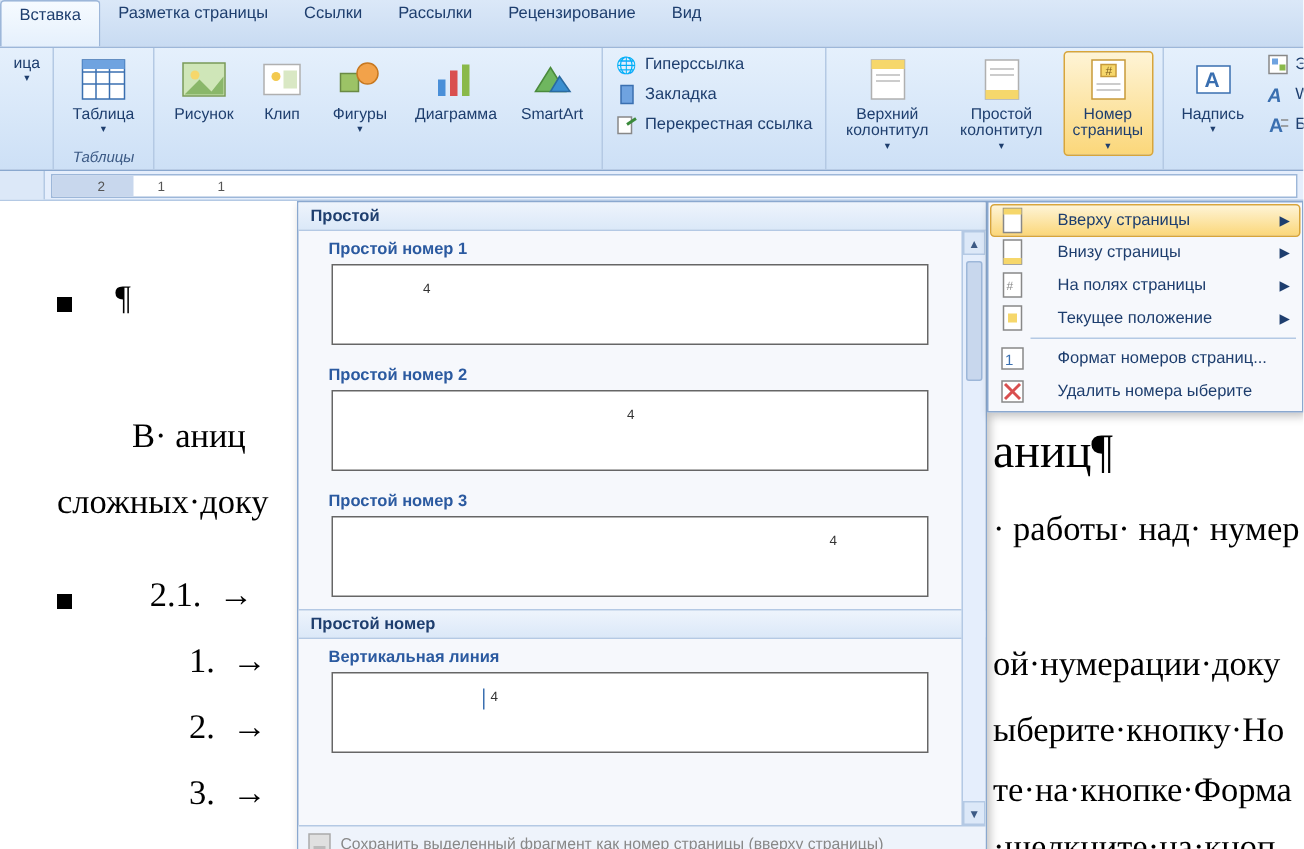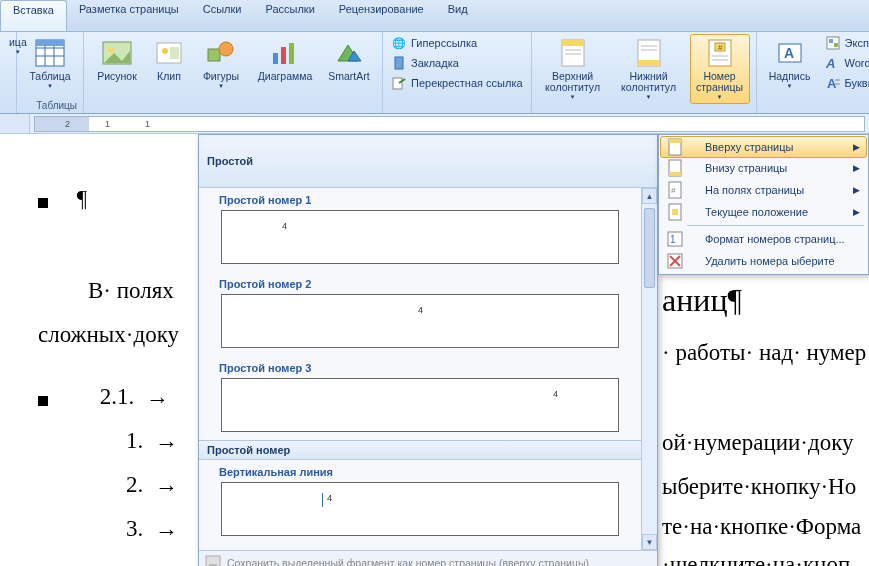--- a/index.html
+++ b/index.html
@@ -43,22 +43,23 @@
     border-right: 1px solid #b4c9e4;
     padding: 2px 6px 1px 6px;
     display: flex;
     flex-direction: column;
     justify-content: space-between;
     position: relative;
   }
   .group-label {
     font-size: 10px;
     color: #3c5a85;
-    text-align: right;
+    text-align: center;
     padding-bottom: 1px;
+    font-style: italic;
   }
   .group-content {
     display: flex;
     align-items: flex-start;
     gap: 6px;
     flex: 1;
   }
   .big-btn {
     display: flex;
     flex-direction: column;
@@ -124,21 +125,21 @@
     height: 442px;
     background: #f6f8fc;
     border: 1px solid #8aa8cf;
     box-shadow: 2px 2px 6px rgba(0,0,0,0.25);
     z-index: 50;
     display:flex; flex-direction:column;
   }
   .gallery-header {
     background: linear-gradient(#eef4fc, #dbe8f8);
     border-bottom: 1px solid #b4c9e4;
-    padding: 20px 8px;
+    padding: 3px 8px;
     font-weight: bold;
     color: #1e3e6e;
   }
   .gallery-scroll { flex:1; overflow:hidden; position:relative; }
   .gallery-scrollbar {
     position:absolute; right:0; top:0; bottom:0; width:16px;
     background:#e5eefc; border-left:1px solid #b4c9e4;
   }
   .gallery-scrollbar .arrow { height:16px; display:flex; align-items:center; justify-content:center; color:#3c5a85; font-size:8px; background:#dce8f8; border:1px solid #b4c9e4;}
   .gallery-scrollbar .thumb { position:absolute; top:20px; left:2px; right:2px; height:80px; background:#c8d7ed; border:1px solid #9db7d9; border-radius:2px; }
@@ -216,21 +217,21 @@
 <div class="tabs">
   <div class="tab active">Вставка</div>
   <div class="tab">Разметка страницы</div>
   <div class="tab">Ссылки</div>
   <div class="tab">Рассылки</div>
   <div class="tab">Рецензирование</div>
   <div class="tab">Вид</div>
 </div>
 
 <div class="ribbon">
-  <div class="group" style="width:17px">
+  <div class="group" style="width:36px">
     <div class="group-content">
       <div class="big-btn" style="width:28px">
         <span class="lbl">ица</span>
         <span class="dd-arrow">▾</span>
       </div>
     </div>
     <div class="group-label">&nbsp;</div>
   </div>
 
   <div class="group">
@@ -351,21 +352,21 @@
       </div>
       <div class="big-btn" style="width:70px">
         <span class="ico">
           <svg width="26" height="30">
               <rect x="2" y="2" width="22" height="26" fill="#fff" stroke="#b0b0b0"></rect>
               <rect x="2" y="22" width="22" height="6" fill="#f6d76b"></rect>
               <line x1="5" y1="8" x2="21" y2="8" stroke="#bbb"></line>
               <line x1="5" y1="12" x2="21" y2="12" stroke="#bbb"></line>
             </svg>
         </span>
-        <span class="lbl">Нижний колонтитул</span>
+        <span class="lbl">Простой колонтитул</span>
         <span class="dd-arrow">▾</span>
       </div>
       <div class="big-btn selected" style="width:60px">
         <span class="ico">
           <svg width="26" height="30">
               <rect x="2" y="2" width="22" height="26" fill="#fff" stroke="#c79a3a"></rect>
               <rect x="8" y="5" width="10" height="8" fill="#f6d76b" stroke="#c79a3a"></rect>
               <text x="11" y="12" font-size="8" fill="#7a5a1a">#</text>
               <line x1="5" y1="18" x2="21" y2="18" stroke="#bbb"></line>
               <line x1="5" y1="22" x2="21" y2="22" stroke="#bbb"></line>
@@ -433,21 +434,21 @@
     <span class="tick" style="left:70px">1</span>
     <span class="tick" style="left:30px">2</span>
     <span class="tick" style="left:110px">1</span>
   </div>
 </div>
 
 <div class="doc-area">
   <div class="doc-body">
     <div class="line"><span class="bullet"></span>&nbsp;&nbsp;&nbsp;&nbsp;&nbsp;<span class="para-mark">¶</span></div>
     <div style="height:42px"></div>
-    <div class="line" style="padding-left:50px"><span>В· полях</span></div>
+    <div class="line" style="padding-left:50px"><span>В· аниц</span></div>
     <div class="line"><span>сложных·доку</span></div>
     <div style="height:12px"></div>
     <div class="line"><span class="bullet"></span>&nbsp;&nbsp;&nbsp;&nbsp;&nbsp;&nbsp;&nbsp;&nbsp;&nbsp;<span>2.1.</span>&nbsp;&nbsp;<span>→</span></div>
     <div class="line" style="padding-left:88px"><span>1.</span>&nbsp;&nbsp;<span>→</span></div>
     <div class="line" style="padding-left:88px"><span>2.</span>&nbsp;&nbsp;<span>→</span></div>
     <div class="line" style="padding-left:88px"><span>3.</span>&nbsp;&nbsp;<span>→</span></div>
   </div>
 
   <div class="right-text" style="top:148px; left:662px; font-size:32px">аниц¶</div>
   <div class="right-text" style="top:206px; left:662px">· работы· над· нумер</div>

